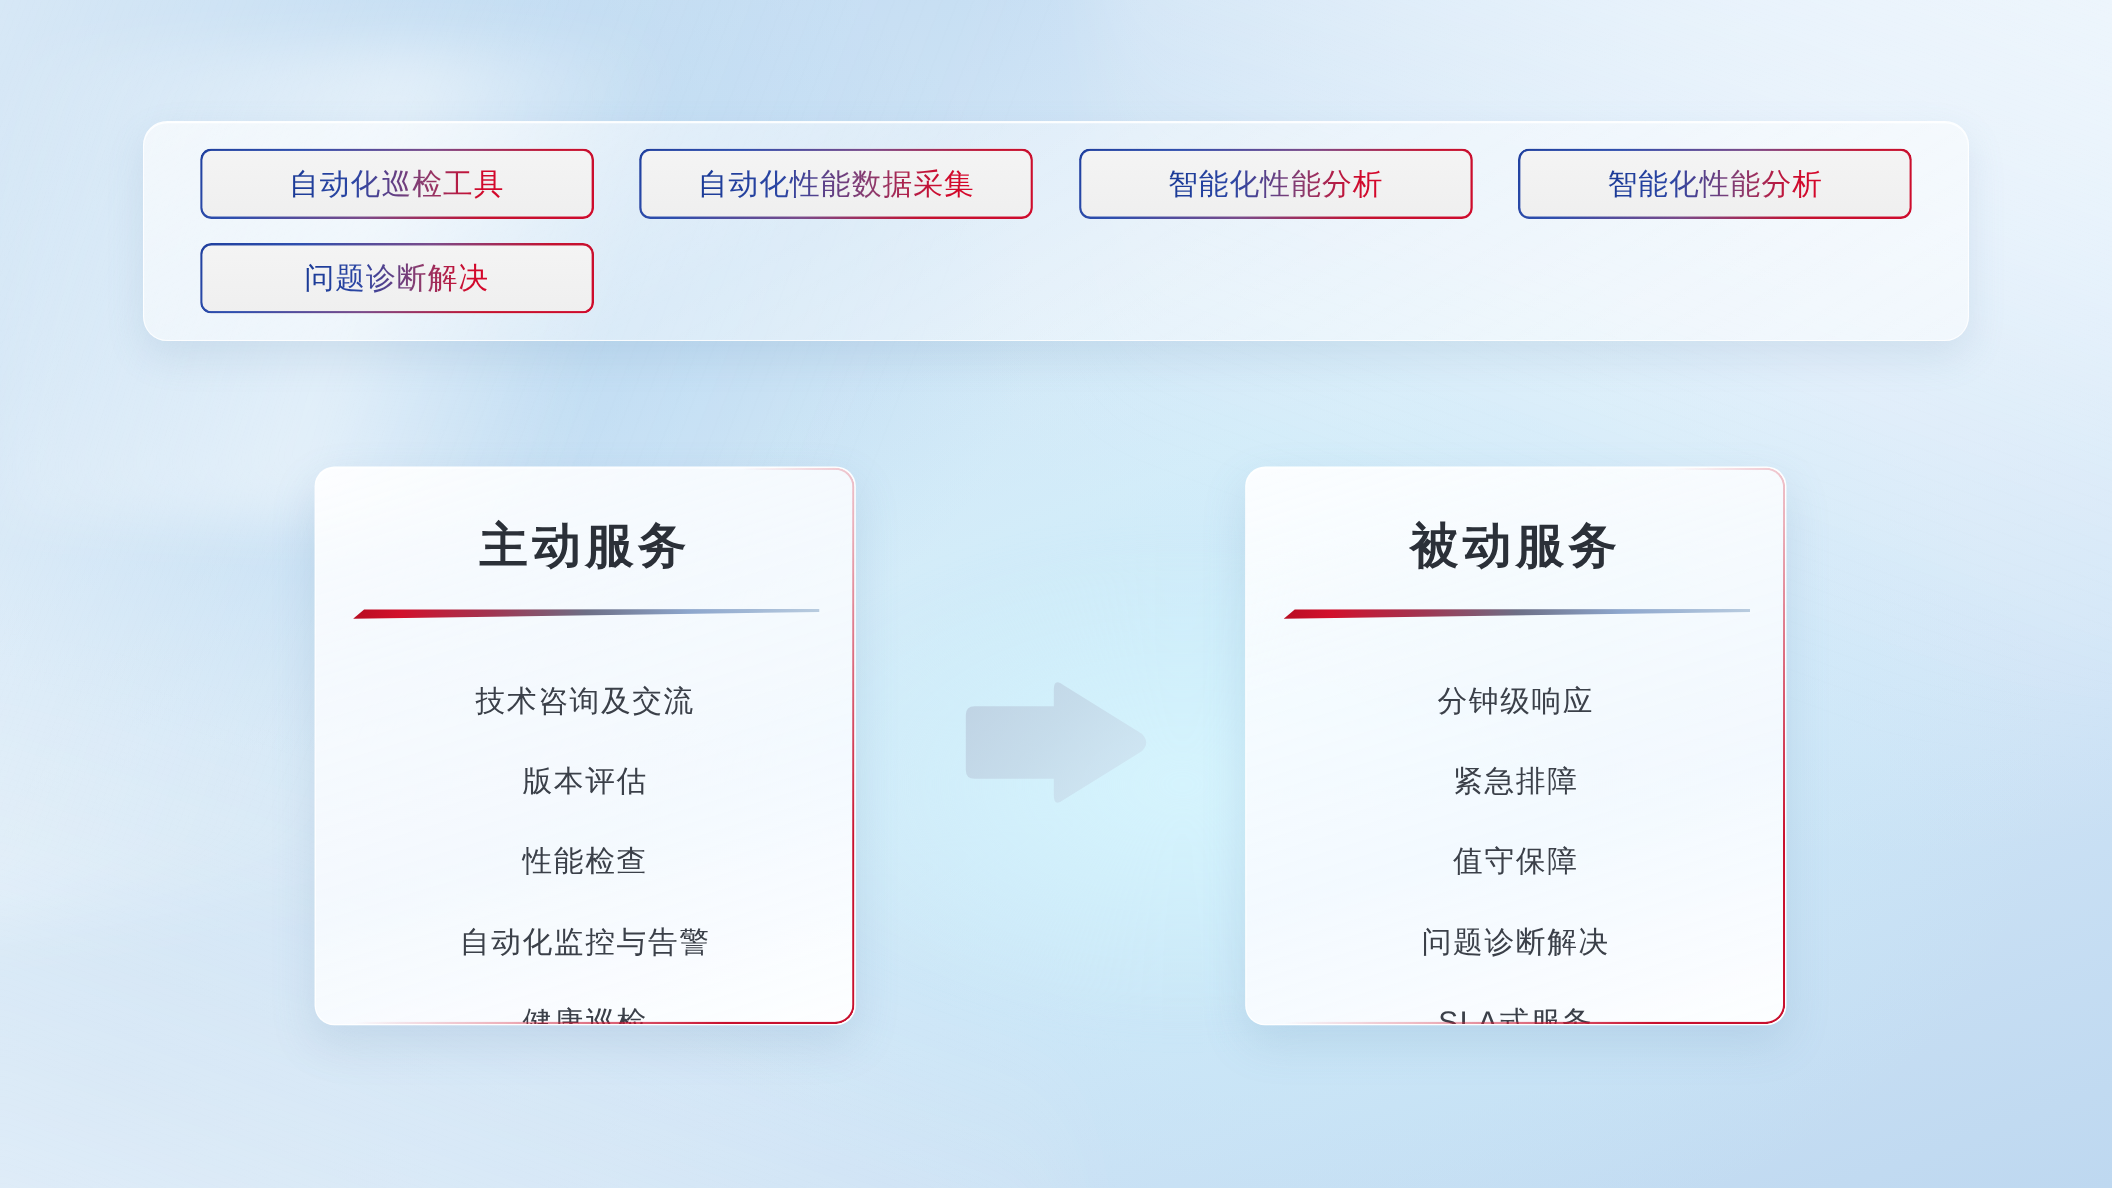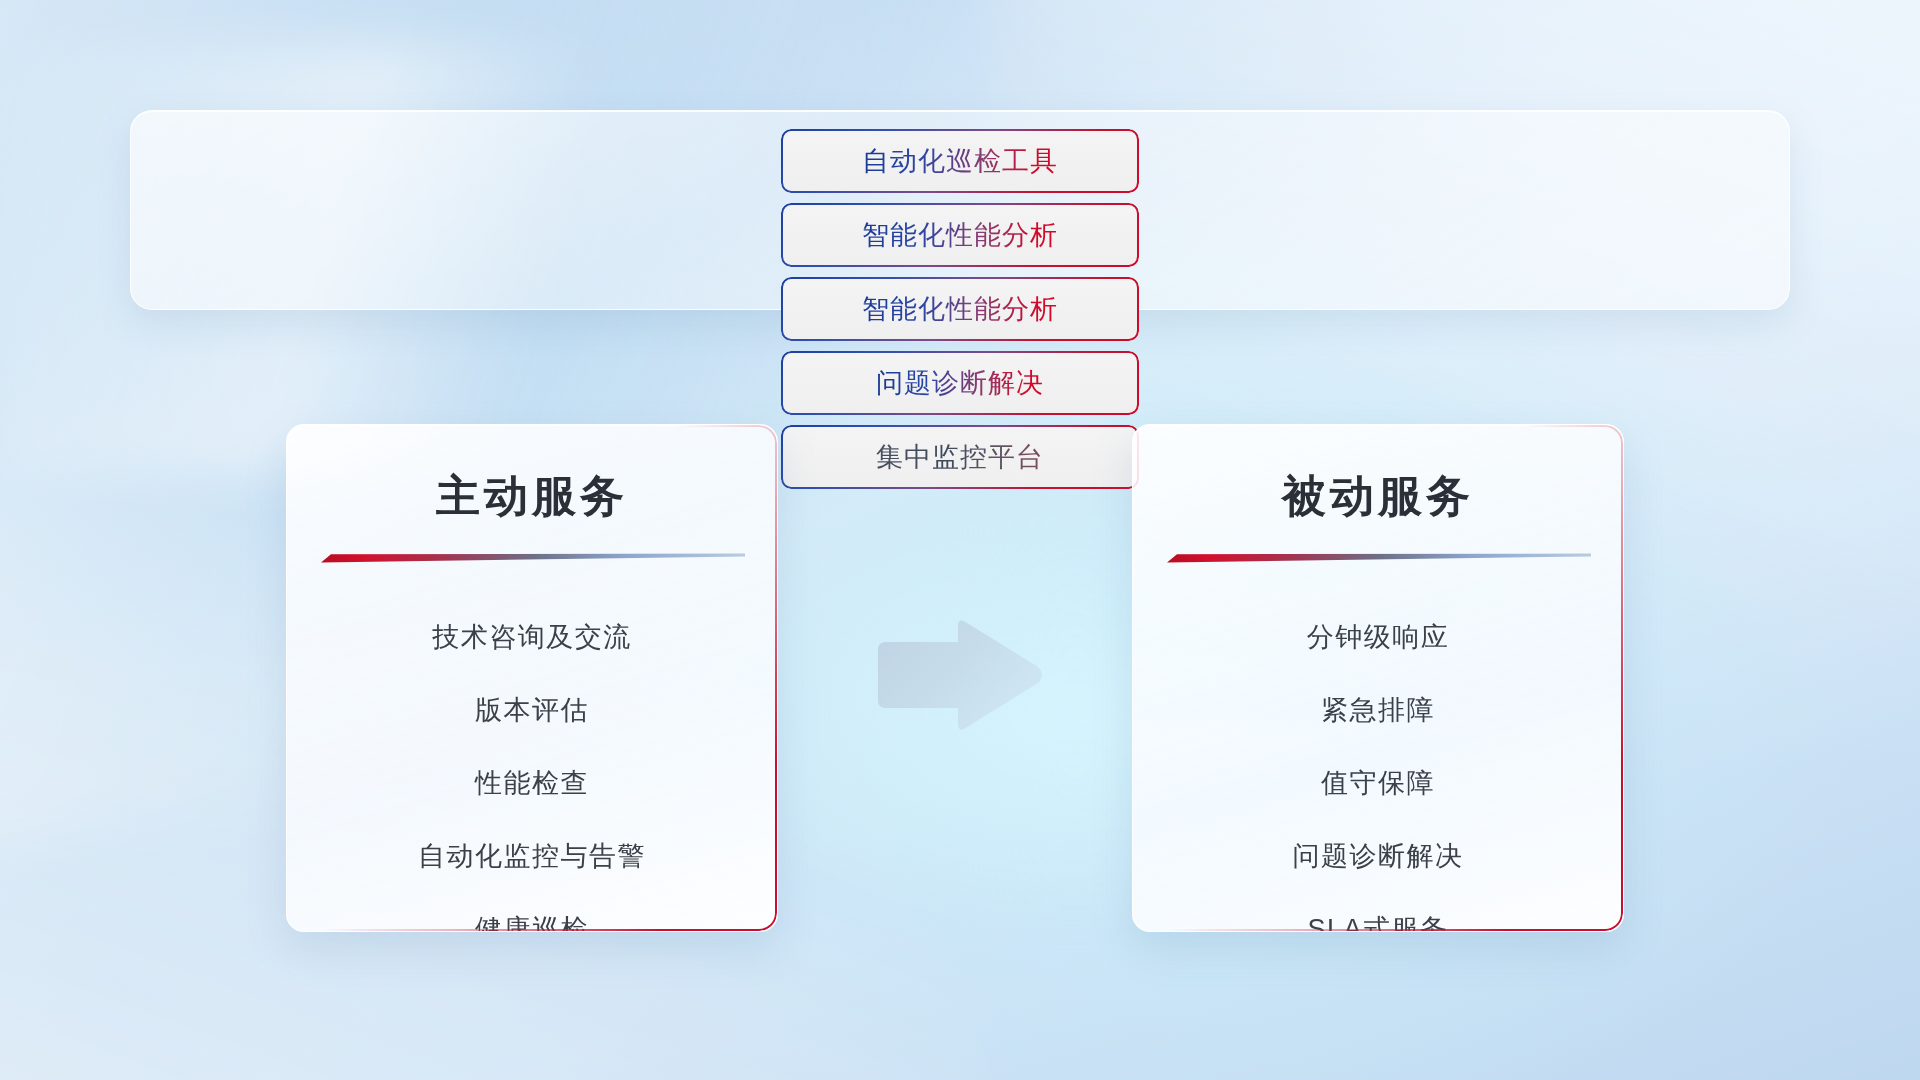--- a/index.html
+++ b/index.html
@@ -52,21 +52,21 @@
     position:absolute; left:130px; top:110px; width:1660px; height:200px;
     z-index:3;
     border-radius:22px;
     background:linear-gradient(150deg, rgba(255,255,255,0.66) 0%, rgba(255,255,255,0.40) 38%, rgba(255,255,255,0.52) 100%);
     border:1px solid rgba(255,255,255,0.82);
     box-shadow:0 14px 34px rgba(104,140,180,0.16), inset 0 1px 0 rgba(255,255,255,0.9);
   }
   .pill-grid {
     position:absolute; inset:0;
     display:grid;
-    grid-template-columns:repeat(1,1fr);
+    grid-template-columns:repeat(4,1fr);
     grid-template-rows:repeat(2,1fr);
     align-items:center; justify-items:center;
     padding:18px 40px;
     column-gap:20px; row-gap:10px;
   }
   .pill {
     position:relative;
     width:358px; height:64px;
     border-radius:10px;
     display:flex; align-items:center; justify-content:center;
@@ -155,31 +155,31 @@
   <div class="bg-streak"></div>
 </div>
 
 <div id="top-panel">
   <div class="pill-grid">
 
     <div class="pill">
       <span class="pill-label">自动化巡检工具</span>
     </div>
     <div class="pill">
+      <span class="pill-label">自动化性能数据采集</span>
+    </div>
+    <div class="pill">
       <span class="pill-label">智能化性能分析</span>
     </div>
 
     <div class="pill">
       <span class="pill-label">智能化性能分析</span>
     </div>
     <div class="pill">
       <span class="pill-label">问题诊断解决</span>
-    </div>
-    <div class="pill">
-      <span class="pill-label muted">集中监控平台</span>
     </div>
 
   </div>
 </div>
 
 <div class="card" id="card-active">
   <div class="card-title">主动服务</div>
 
   <svg class="card-divider" viewBox="0 0 424 12" preserveAspectRatio="none">
     <defs>

